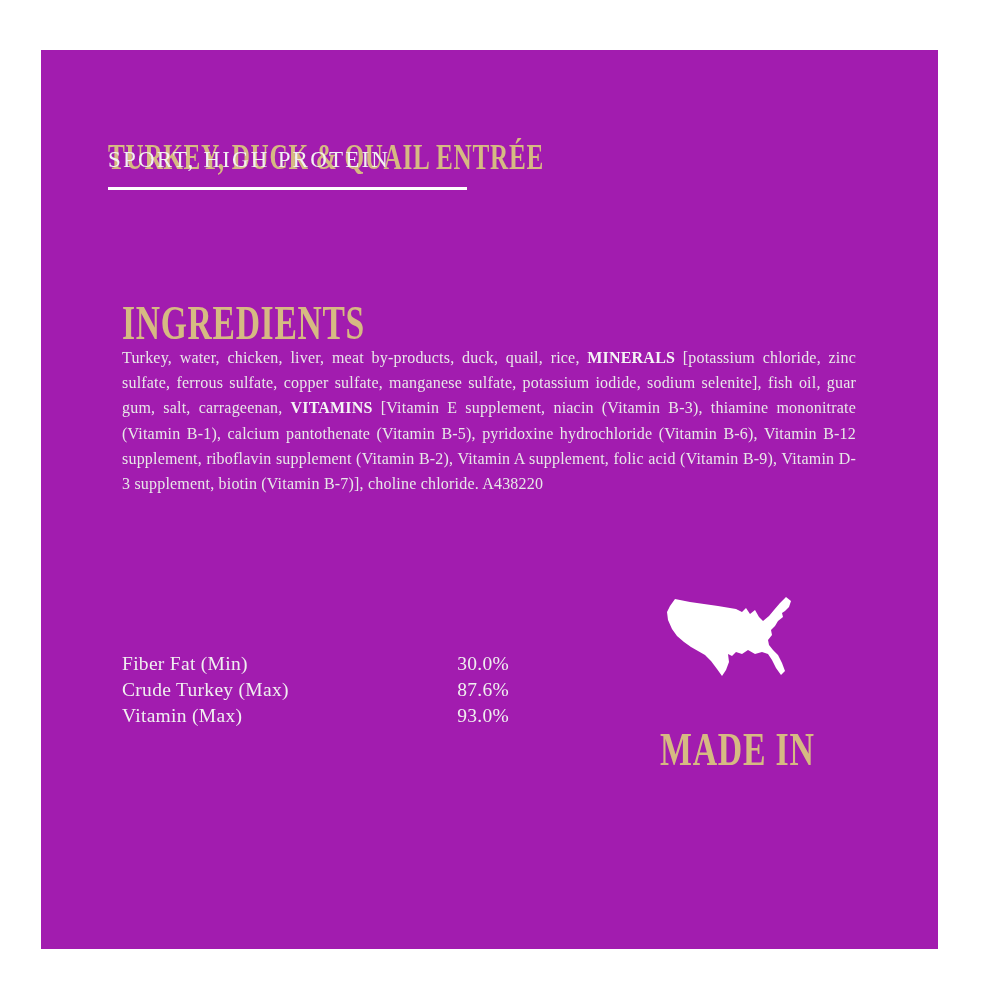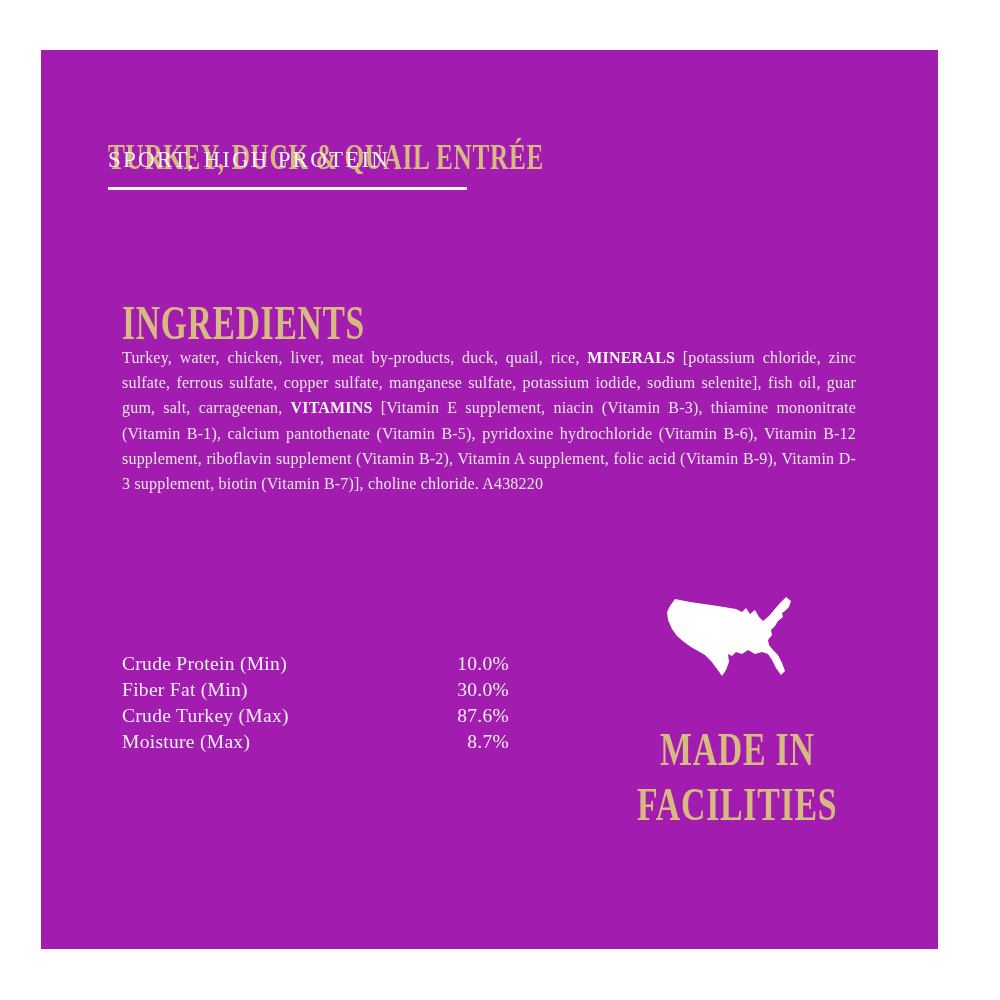--- a/index.html
+++ b/index.html
@@ -78,50 +78,45 @@
 
   <h1 class="abs title gold"><span class="cond">TURKEY, DUCK &amp; QUAIL ENTRÉE</span></h1>
   <div class="abs subtitle">SPORT, HIGH PROTEIN</div>
   <div class="abs underline"></div>
 
   <h2 class="abs ing-heading gold"><span class="cond">INGREDIENTS</span></h2>
   <p class="abs ing-text"><span>Turkey, water, chicken, liver, meat by-products, duck, quail, rice, </span><b>MINERALS</b><span> [potassium chloride, zinc sulfate, ferrous sulfate, copper sulfate, manganese sulfate, potassium iodide, sodium selenite], fish oil, guar gum, salt, carrageenan, </span><b>VITAMINS</b><span> [Vitamin E supplement, niacin (Vitamin B-3), thiamine mononitrate (Vitamin B-1), calcium pantothenate (Vitamin B-5), pyridoxine hydrochloride (Vitamin B-6), Vitamin B-12 supplement, riboflavin supplement (Vitamin B-2), Vitamin A supplement, folic acid (Vitamin B-9), Vitamin D-3 supplement, biotin (Vitamin B-7)], choline chloride. A438220</span></p>
 
   <div class="abs ga-table">
     <div class="ga-row">
-      <span>Crude Protein (Min)</span>
-      <span>10.0%</span>
-    </div>
-    <div class="ga-row">
       <span>Fiber Fat (Min)</span>
       <span>30.0%</span>
     </div>
     <div class="ga-row">
       <span>Crude Turkey (Max)</span>
       <span>87.6%</span>
     </div>
     <div class="ga-row">
-      <span>Moisture (Max)</span>
-      <span>8.7%</span>
+      <span>Vitamin (Max)</span>
+      <span>93.0%</span>
     </div>
   </div>
 
   <svg class="abs usa-map" width="152" height="98" viewBox="0 0 152 98" aria-hidden="true">
     <path fill="#ffffff" d="
       M10,14 L15,7 L30,10 L58,14 L76,17
       L82,20 L86,16 L90,22 L95,18 L99,25 L103,29
       L109,24 L114,18 L120,11 L126,5 L131,9
       L129,15 L125,19 L122,21 L123,25
       L118,29 L115,34 L111,38 L112,43
       L108,48 L109,53 L113,58
       L118,63 L122,71 L125,79 L121,83 L116,76 L112,68 L108,62
       L102,60 L95,62 L88,58 L82,62 L76,60 L72,64 L68,62
       L69,70 L66,78 L62,84 L57,77 L51,69 L45,63
       L38,59 L31,55 L24,50 L17,44
       L12,37 L8,28 L7,20 Z"></path>
   </svg>
 
   <div class="abs made-in gold">
     <div><span class="cond-c">MADE IN</span></div>
-    <div><span class="cond-c">FACILITIES</span></div>
   </div>
 
 </div>
 
 </body></html>

